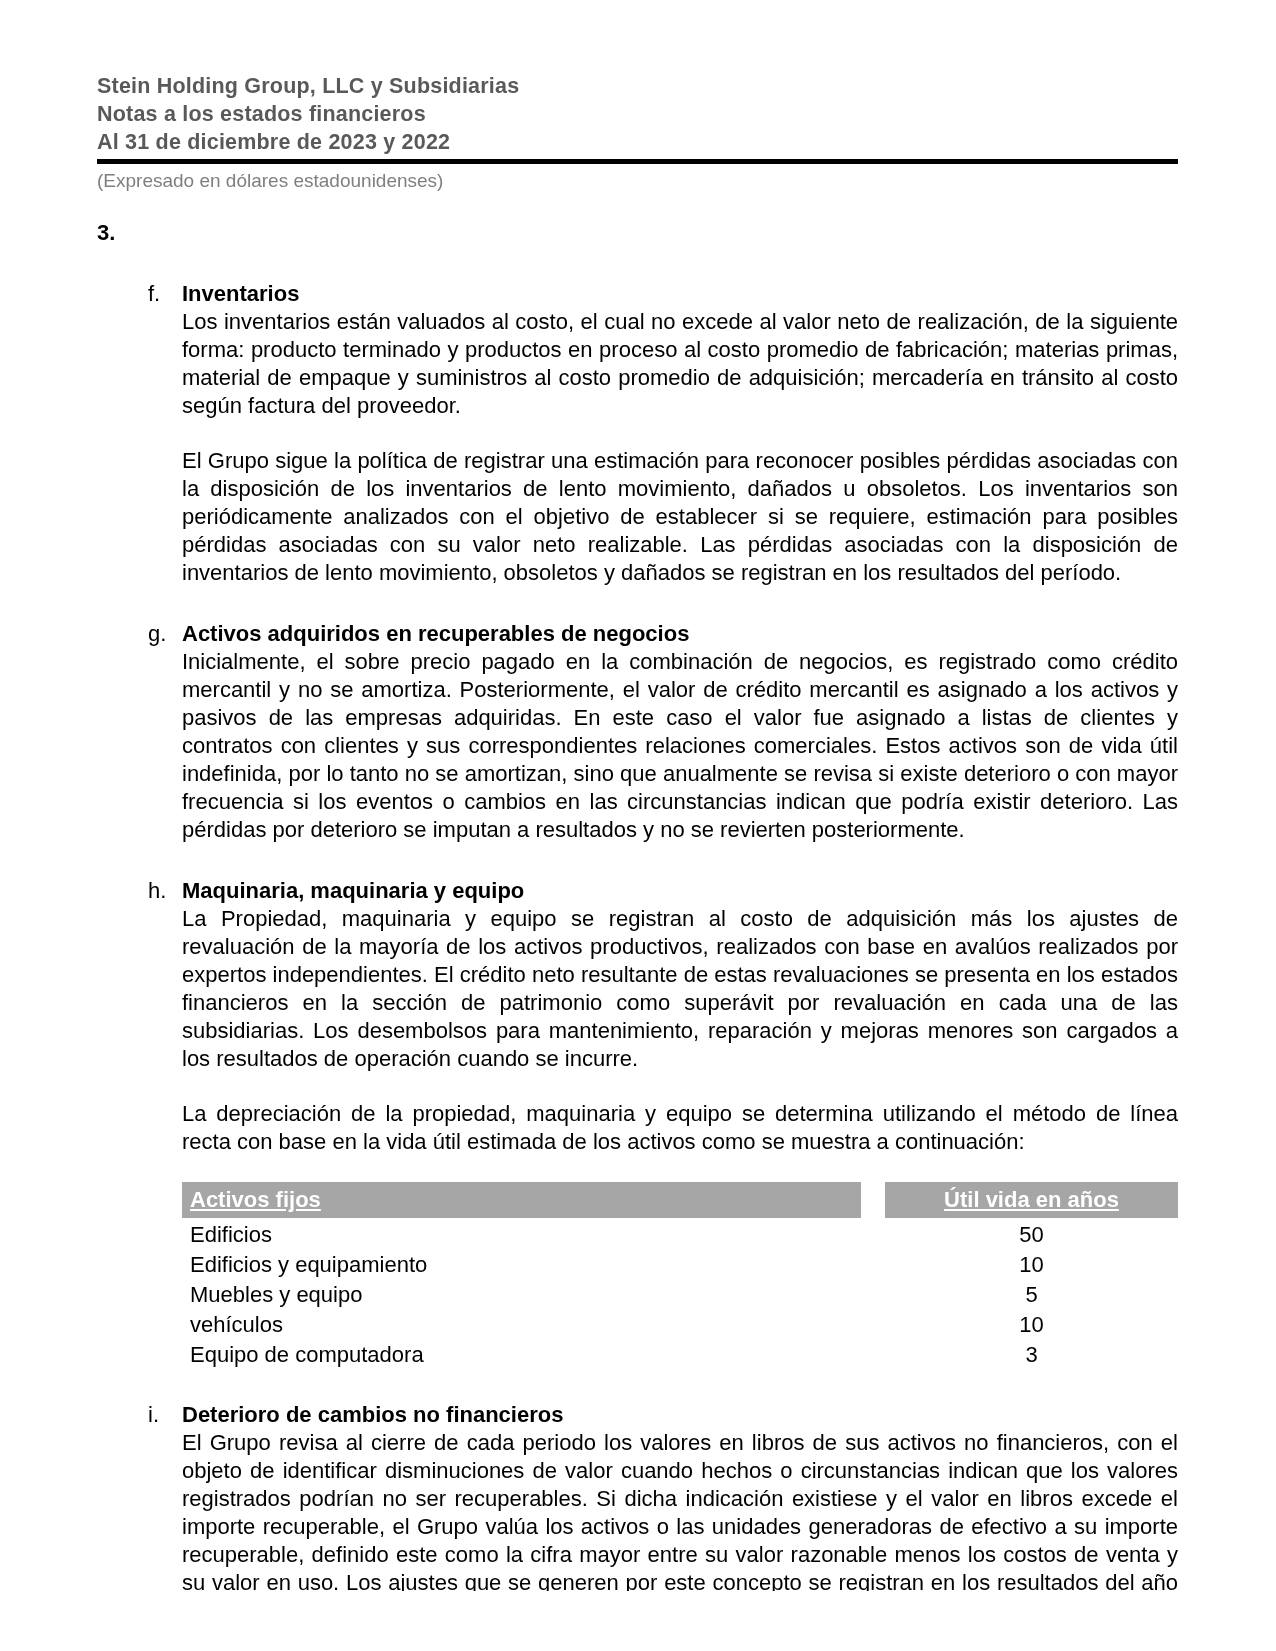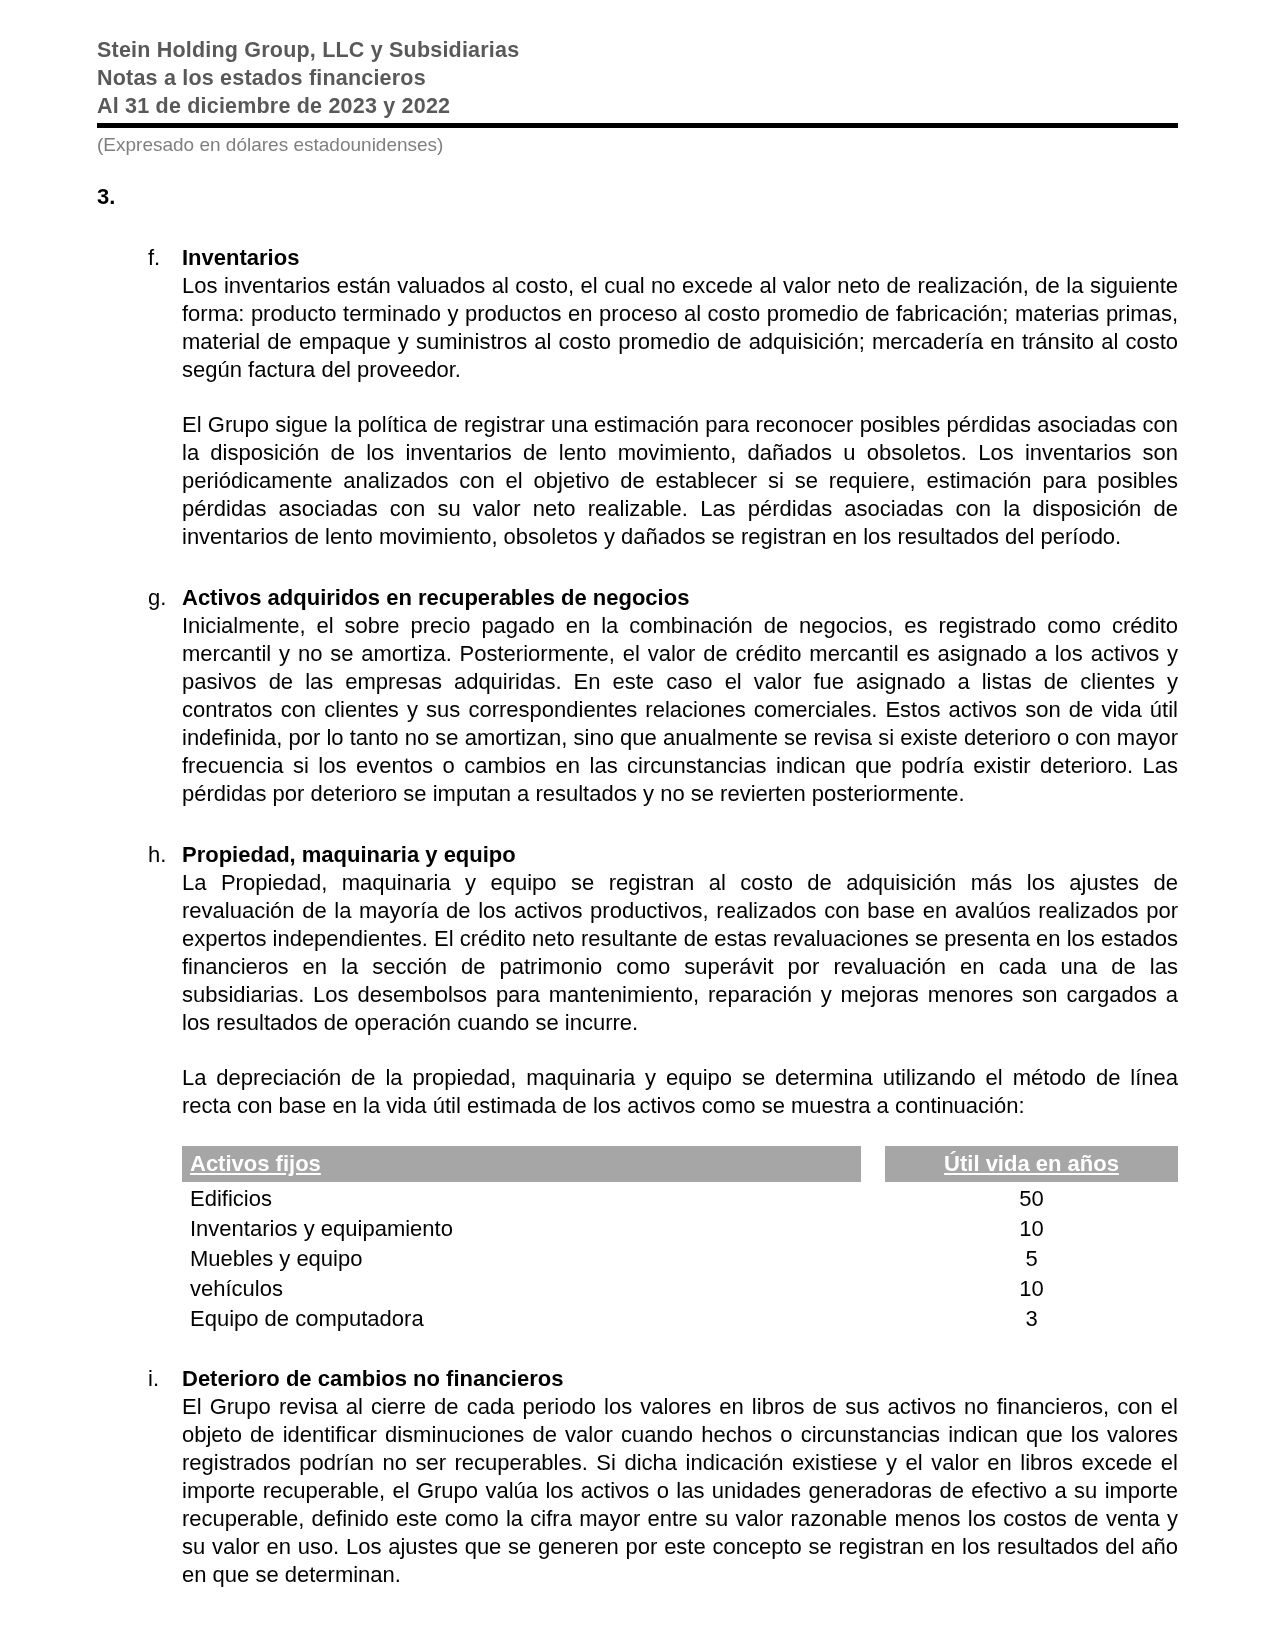--- a/index.html
+++ b/index.html
@@ -7,21 +7,21 @@
     padding: 0;
     background: #ffffff;
   }
   .page {
     position: relative;
     width: 1276px;
     height: 1591px;
     margin: 0 auto;
     background: #ffffff;
     box-sizing: border-box;
-    padding: 36px 98px 0 97px;
+    padding: 72px 98px 0 97px;
     font-family: "Liberation Sans", "DejaVu Sans", sans-serif;
     color: #000000;
     overflow: hidden;
   }
   
   .doc-header .h-line {
     font-size: 21.5px;
     font-weight: bold;
     color: #595959;
     line-height: 28px;
@@ -140,35 +140,35 @@
     <div class="sub-letter">g.</div>
     <div class="sub-body">
       <h3 class="sub-title">Activos adquiridos en recuperables de negocios</h3>
       <p>Inicialmente, el sobre precio pagado en la combinación de negocios, es registrado como crédito mercantil y no se amortiza. Posteriormente, el valor de crédito mercantil es asignado a los activos y pasivos de las empresas adquiridas. En este caso el valor fue asignado a listas de clientes y contratos con clientes y sus correspondientes relaciones comerciales. Estos activos son de vida útil indefinida, por lo tanto no se amortizan, sino que anualmente se revisa si existe deterioro o con mayor frecuencia si los eventos o cambios en las circunstancias indican que podría existir deterioro. Las pérdidas por deterioro se imputan a resultados y no se revierten posteriormente.</p>
     </div>
   </div>
 
   <div class="subsection">
     <div class="sub-letter">h.</div>
     <div class="sub-body">
-      <h3 class="sub-title">Propiedad, maquinaria y equipo</h3>
+      <h3 class="sub-title">Maquinaria, maquinaria y equipo</h3>
       <p>La Propiedad, maquinaria y equipo se registran al costo de adquisición más los ajustes de revaluación de la mayoría de los activos productivos, realizados con base en avalúos realizados por expertos independientes. El crédito neto resultante de estas revaluaciones se presenta en los estados financieros en la sección de patrimonio como superávit por revaluación en cada una de las subsidiarias. Los desembolsos para mantenimiento, reparación y mejoras menores son cargados a los resultados de operación cuando se incurre.</p>
       <p class="spaced">La depreciación de la propiedad, maquinaria y equipo se determina utilizando el método de línea recta con base en la vida útil estimada de los activos como se muestra a continuación:</p>
 
       <div class="asset-table">
         <div class="tbl-head">
           <div class="tbl-head-cell cell-asset">Activos fijos</div>
           <div class="tbl-head-cell cell-years">Útil vida en años</div>
         </div>
         <div class="tbl-row">
           <div class="row-label">Edificios</div>
           <div class="row-value">50</div>
         </div>
         <div class="tbl-row">
-          <div class="row-label">Inventarios y equipamiento</div>
+          <div class="row-label">Edificios y equipamiento</div>
           <div class="row-value">10</div>
         </div>
         <div class="tbl-row">
           <div class="row-label">Muebles y equipo</div>
           <div class="row-value">5</div>
         </div>
         <div class="tbl-row">
           <div class="row-label">vehículos</div>
           <div class="row-value">10</div>
         </div>

